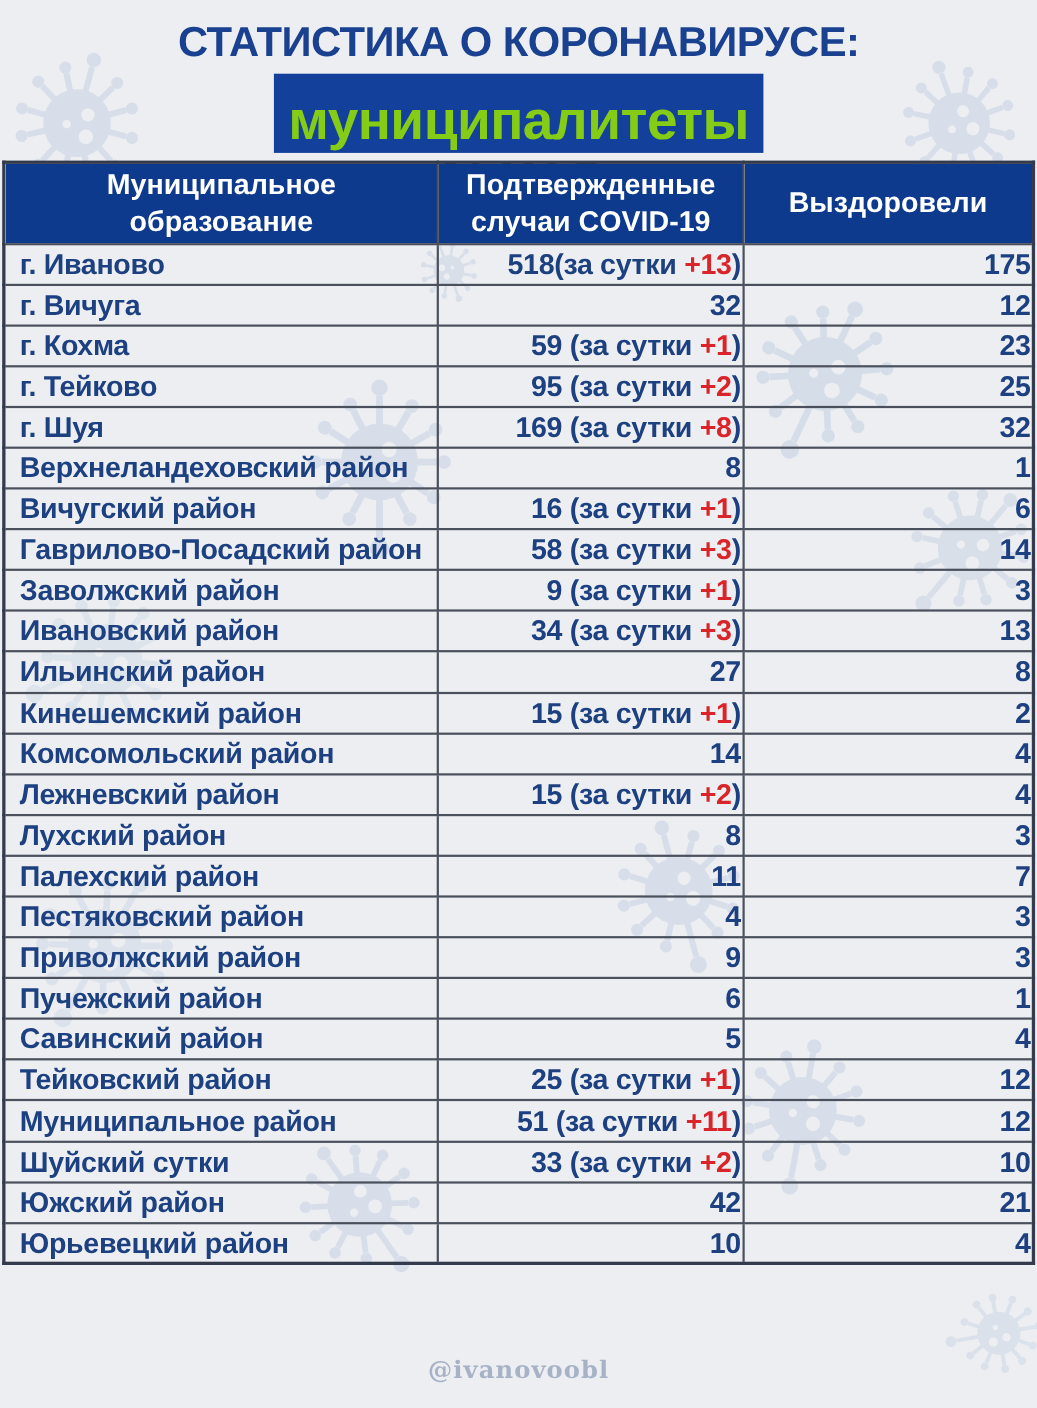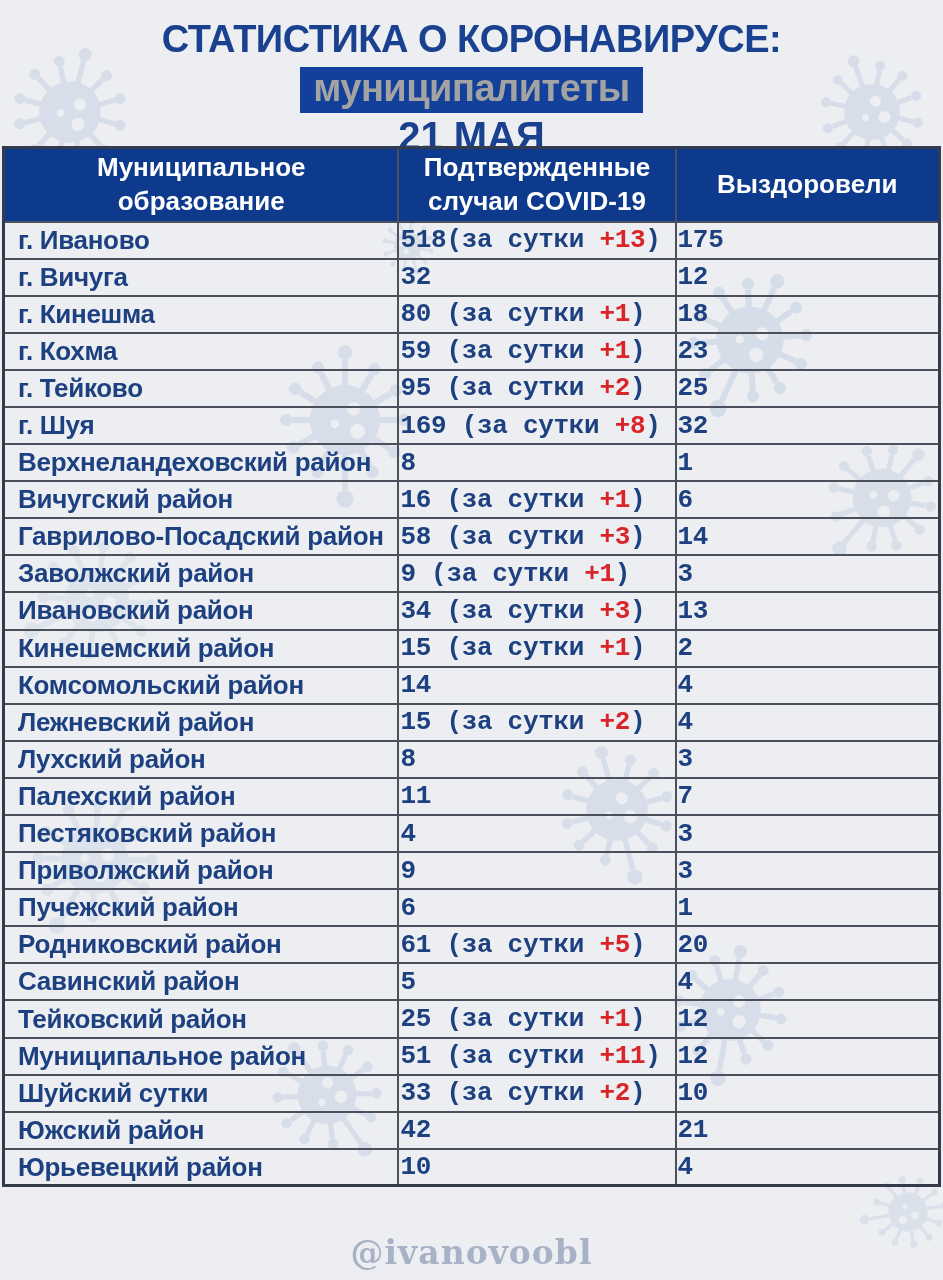--- a/index.html
+++ b/index.html
@@ -12,23 +12,23 @@
   }
   
   .wm{position:absolute;inset:0;z-index:1;pointer-events:none;}
   
   .topbar{position:relative;z-index:2;text-align:center;padding-top:20px;border-radius:14px;}
   .title{
     margin:0;font-size:38px;font-weight:bold;letter-spacing:-0.5px;
     color:var(--title_navy,#1a418f);line-height:1.05;
   }
   .badge{
-    display:inline-block;margin-top:7px;padding:2px 13px 4px;
-    background:var(--badge_bg,#12409a);color:#a3a3a3;
-    font-size:38px;font-weight:bold;letter-spacing:-0.5px;line-height:1.05;
+    display:inline-block;margin-top:7px;padding:16px 13px 4px;
+    background:var(--badge_bg,#12409a);color:#84cc16;
+    font-size:50px;font-weight:bold;letter-spacing:-0.5px;line-height:1.05;
   }
   .date{
     margin-top:2px;font-size:40px;font-weight:bold;
     color:var(--title_navy,#1a418f);line-height:1.05;
   }
   
   .tablewrap{position:absolute;z-index:2;top:146px;left:2px;right:2px;}
   table{width:100%;border-collapse:collapse;table-layout:fixed;
         border:3px solid var(--table_border,#333b4d);}
   th,td{border:2px solid var(--grid_line,#4a505c);overflow:hidden;white-space:nowrap;}
@@ -38,27 +38,27 @@
     font-size:26px;font-weight:bold;line-height:1.3;
     text-align:center;vertical-align:middle;padding:0 4px;
   }
   thead th div{display:block;}
   tbody tr{height:37.1px;}
   tbody td{
     background:transparent;color:var(--text_navy,#1d4080);
     font-size:26px;font-weight:bold;letter-spacing:-0.3px;vertical-align:middle;
   }
   td.c1{text-align:left;padding-left:13px;}
-  td.c2,td.c3{text-align:left;font-family:Liberation Mono, monospace;}
+  td.c2,td.c3{text-align:right;}
   .red{color:var(--delta_red,#d92429);}
   
   .footer{
     position:absolute;z-index:2;left:0;right:0;top:1233px;text-align:center;
     font-family:"DejaVu Serif","Liberation Serif",serif;
-    font-size:33px;font-weight:bold;letter-spacing:1px;
+    font-size:22px;font-weight:bold;letter-spacing:1px;
     color:var(--footer_text,#a8b2c7);
   }
 </style>
 </head>
 <body>
 
 <div class="page">
 
   <svg class="wm" width="943" height="1280" viewBox="0 0 943 1280" aria-hidden="true">
     <defs>
@@ -167,25 +167,20 @@
             <td class="c1"><span>г. Иваново</span></td>
             <td class="c2"><span>518(за сутки </span><span class="red">+13</span><span>)</span></td>
             <td class="c3"><span>175</span></td>
           </tr>
           <tr>
             <td class="c1"><span>г. Вичуга</span></td>
             <td class="c2"><span>32</span><span class="red"></span><span></span></td>
             <td class="c3"><span>12</span></td>
           </tr>
           <tr>
-            <td class="c1"><span>г. Кинешма</span></td>
-            <td class="c2"><span>80 (за сутки </span><span class="red">+1</span><span>)</span></td>
-            <td class="c3"><span>18</span></td>
-          </tr>
-          <tr>
             <td class="c1"><span>г. Кохма</span></td>
             <td class="c2"><span>59 (за сутки </span><span class="red">+1</span><span>)</span></td>
             <td class="c3"><span>23</span></td>
           </tr>
           <tr>
             <td class="c1"><span>г. Тейково</span></td>
             <td class="c2"><span>95 (за сутки </span><span class="red">+2</span><span>)</span></td>
             <td class="c3"><span>25</span></td>
           </tr>
           <tr>
@@ -212,20 +207,25 @@
             <td class="c1"><span>Заволжский район</span></td>
             <td class="c2"><span>9 (за сутки </span><span class="red">+1</span><span>)</span></td>
             <td class="c3"><span>3</span></td>
           </tr>
           <tr>
             <td class="c1"><span>Ивановский район</span></td>
             <td class="c2"><span>34 (за сутки </span><span class="red">+3</span><span>)</span></td>
             <td class="c3"><span>13</span></td>
           </tr>
           <tr>
+            <td class="c1"><span>Ильинский район</span></td>
+            <td class="c2"><span>27</span><span class="red"></span><span></span></td>
+            <td class="c3"><span>8</span></td>
+          </tr>
+          <tr>
             <td class="c1"><span>Кинешемский район</span></td>
             <td class="c2"><span>15 (за сутки </span><span class="red">+1</span><span>)</span></td>
             <td class="c3"><span>2</span></td>
           </tr>
           <tr>
             <td class="c1"><span>Комсомольский район</span></td>
             <td class="c2"><span>14</span><span class="red"></span><span></span></td>
             <td class="c3"><span>4</span></td>
           </tr>
           <tr>
@@ -252,25 +252,20 @@
             <td class="c1"><span>Приволжский район</span></td>
             <td class="c2"><span>9</span><span class="red"></span><span></span></td>
             <td class="c3"><span>3</span></td>
           </tr>
           <tr>
             <td class="c1"><span>Пучежский район</span></td>
             <td class="c2"><span>6</span><span class="red"></span><span></span></td>
             <td class="c3"><span>1</span></td>
           </tr>
           <tr>
-            <td class="c1"><span>Родниковский район</span></td>
-            <td class="c2"><span>61 (за сутки </span><span class="red">+5</span><span>)</span></td>
-            <td class="c3"><span>20</span></td>
-          </tr>
-          <tr>
             <td class="c1"><span>Савинский район</span></td>
             <td class="c2"><span>5</span><span class="red"></span><span></span></td>
             <td class="c3"><span>4</span></td>
           </tr>
           <tr>
             <td class="c1"><span>Тейковский район</span></td>
             <td class="c2"><span>25 (за сутки </span><span class="red">+1</span><span>)</span></td>
             <td class="c3"><span>12</span></td>
           </tr>
           <tr>

